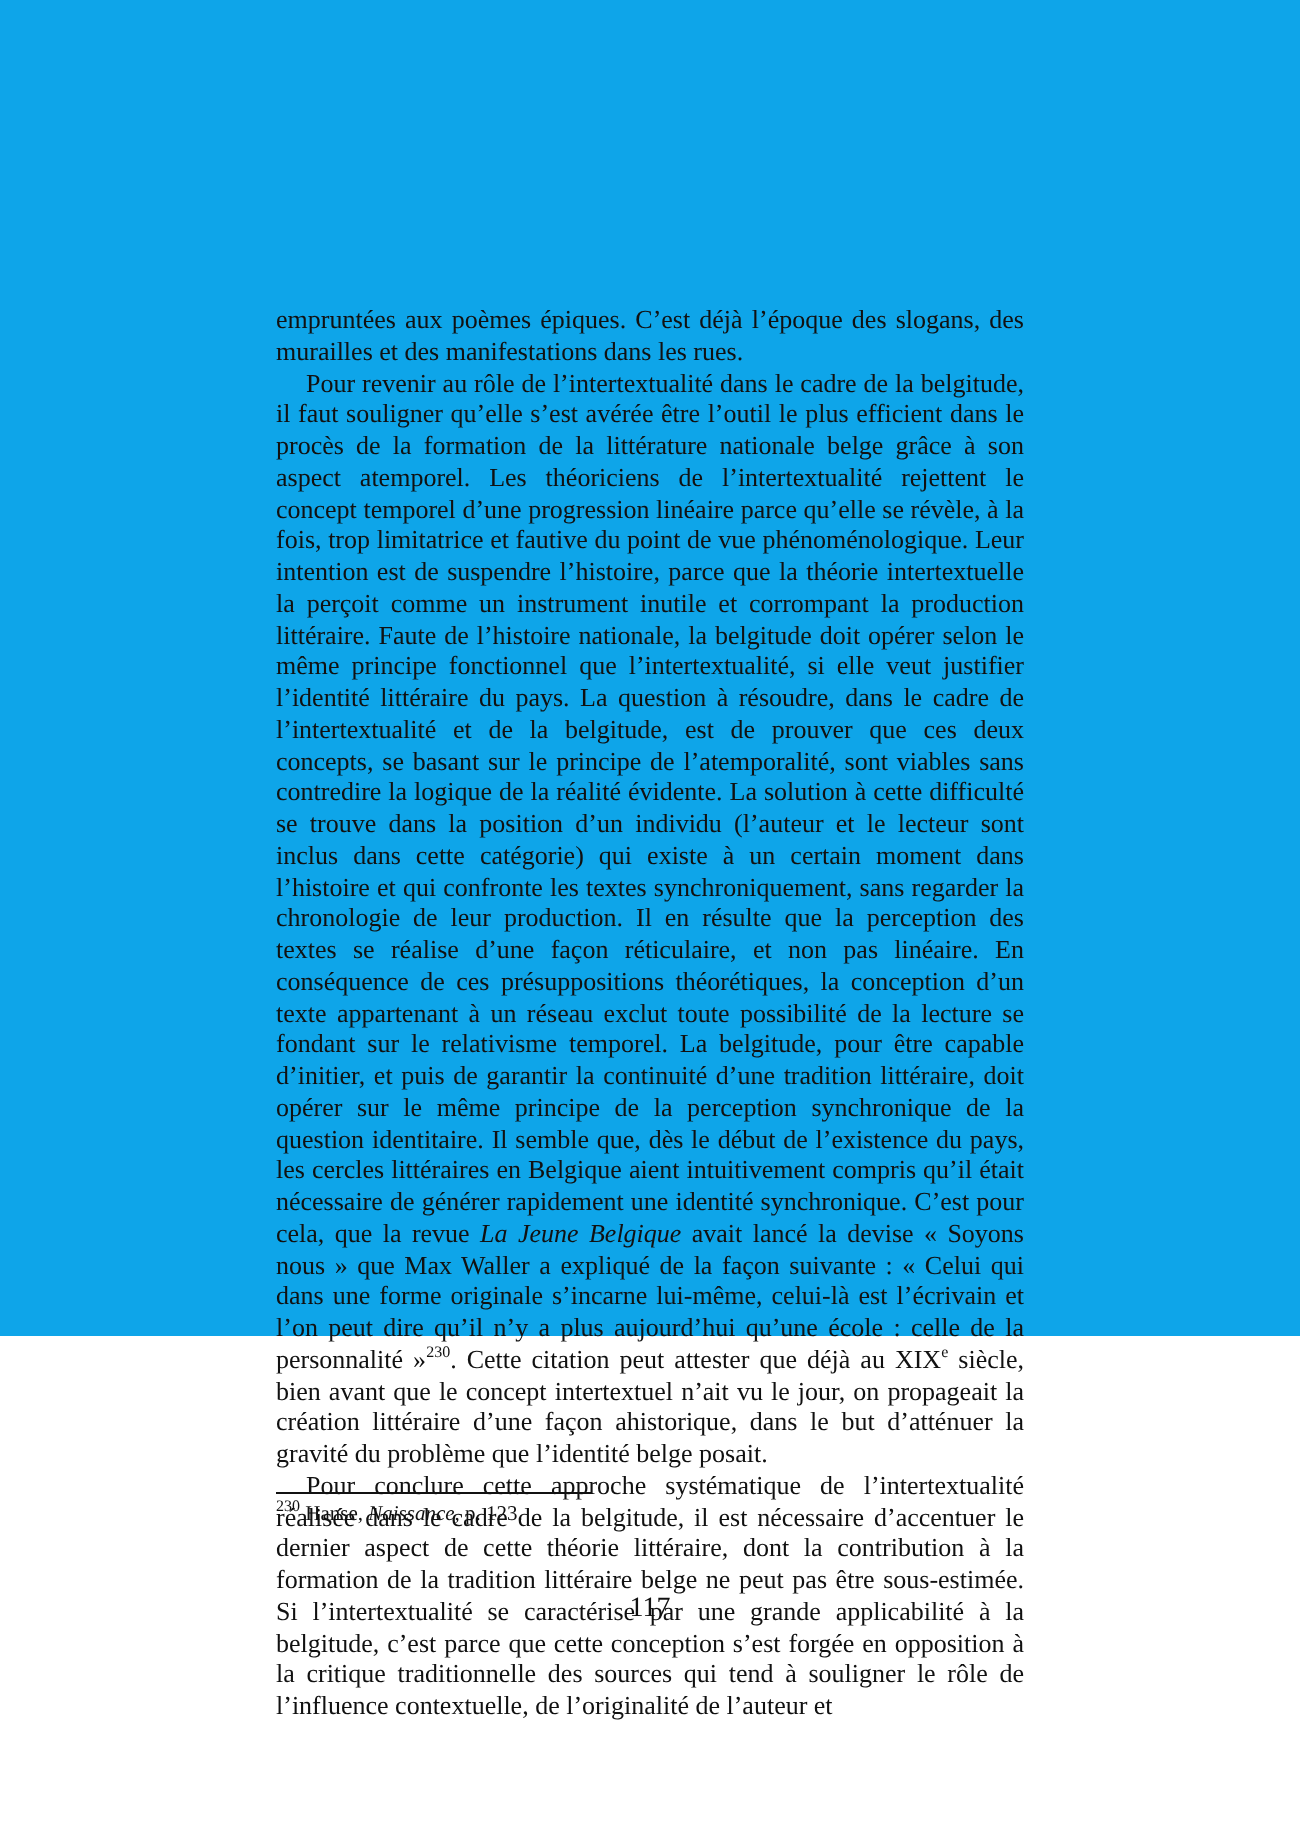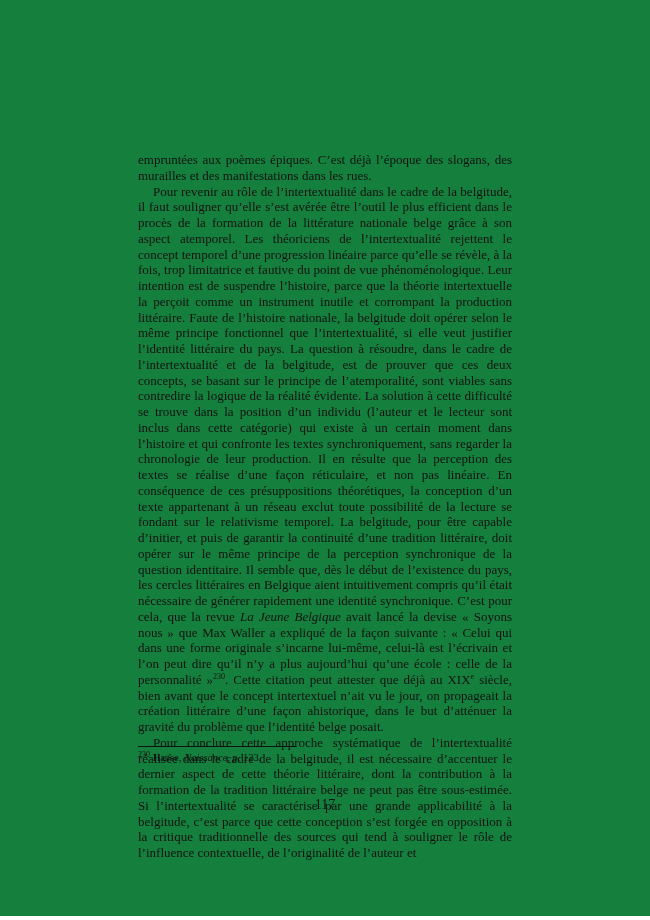--- a/index.html
+++ b/index.html
@@ -1,18 +1,18 @@
 <!DOCTYPE html>
 <html><head>
 <meta charset="utf-8">
 <style>
   html, body { margin: 0; padding: 0; background: #ffffff; }
   body { width: 650px; height: 920px; position: relative; overflow: hidden; }
   .page {
-    position: absolute; left: 0; top: 0; width: 650px; height: 916px; background: #15803d;
+    position: absolute; left: 0; top: 0; width: 650px; height: 668px; background: #0ea5e9;
   }
   .body-text {
     position: absolute;
     left: 138px; top: 152px; width: 374px;
     font-family: "Liberation Serif", serif;
     font-size: 13px;
     line-height: 15.75px;
     color: #111;
     text-align: justify;
     hyphens: none;

